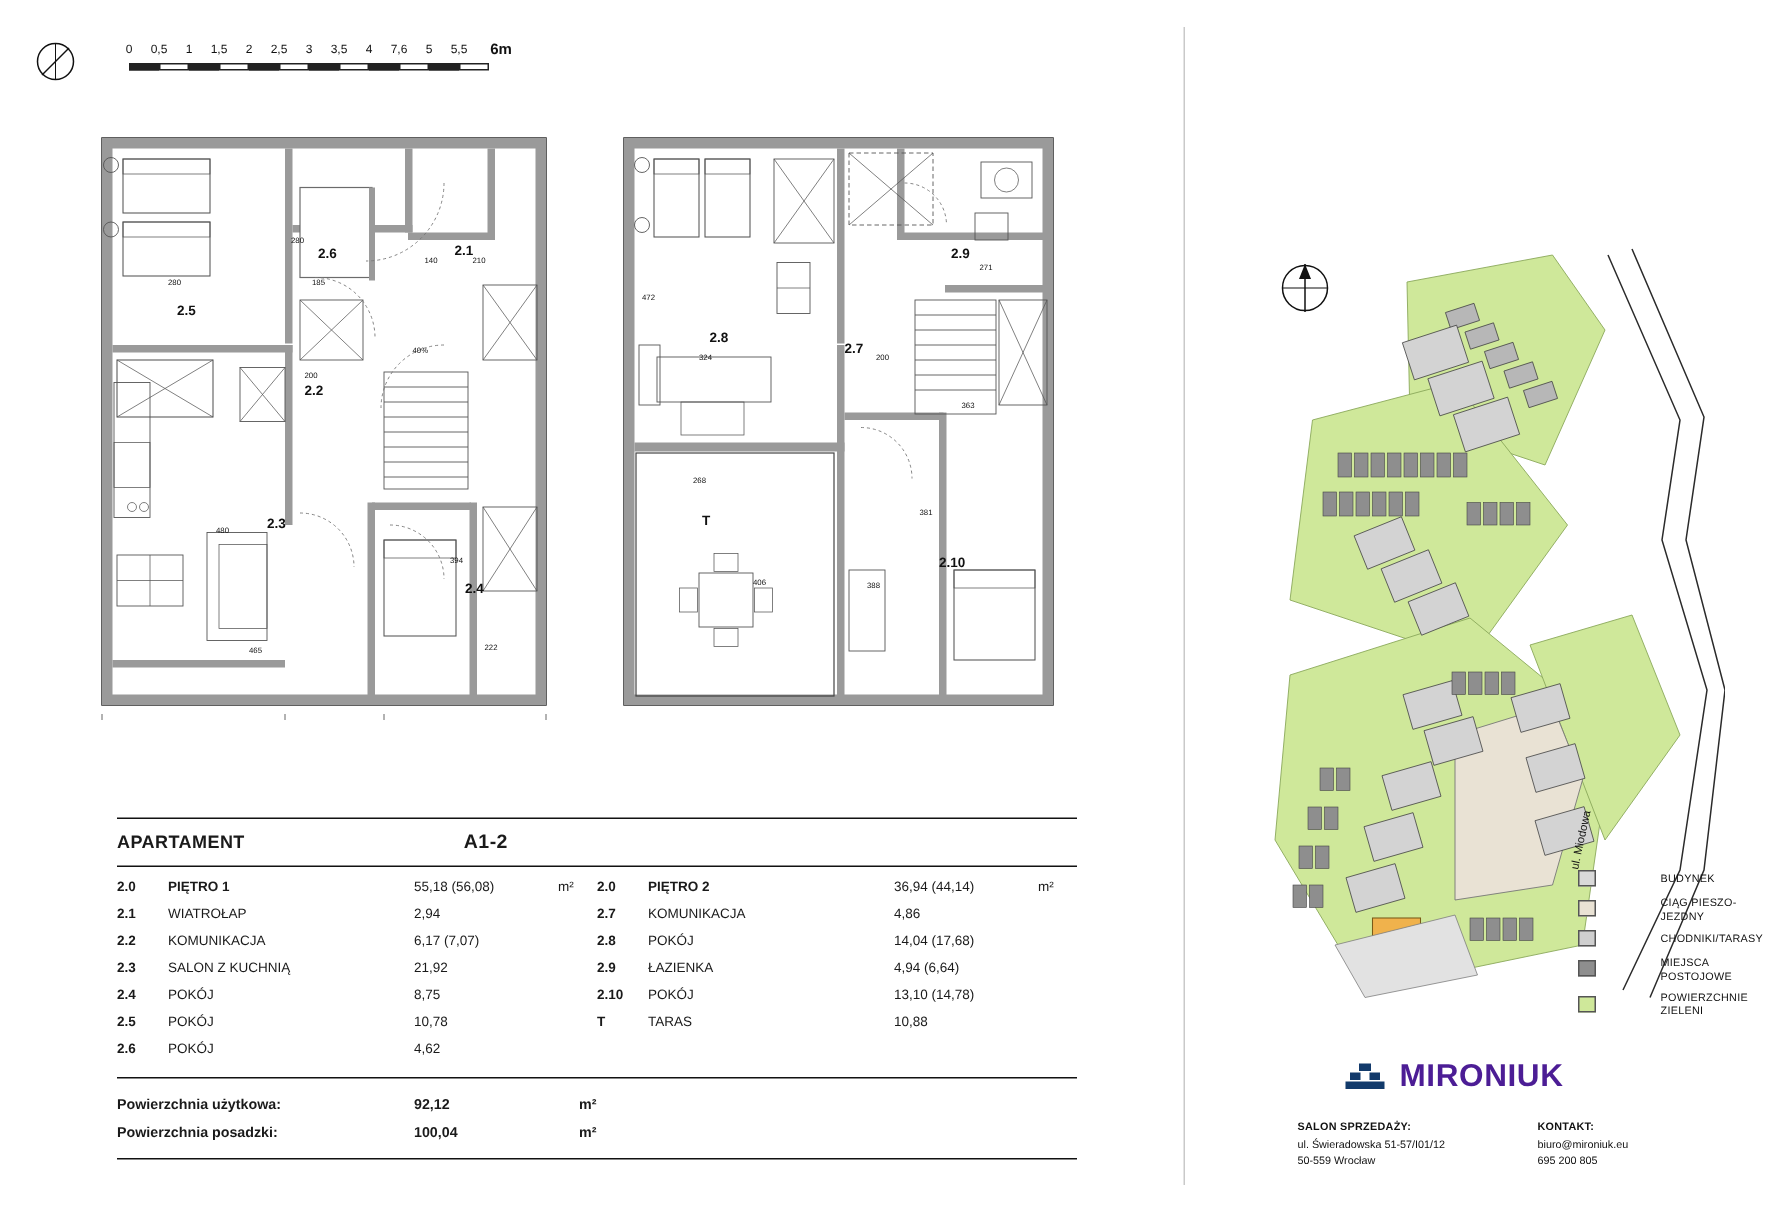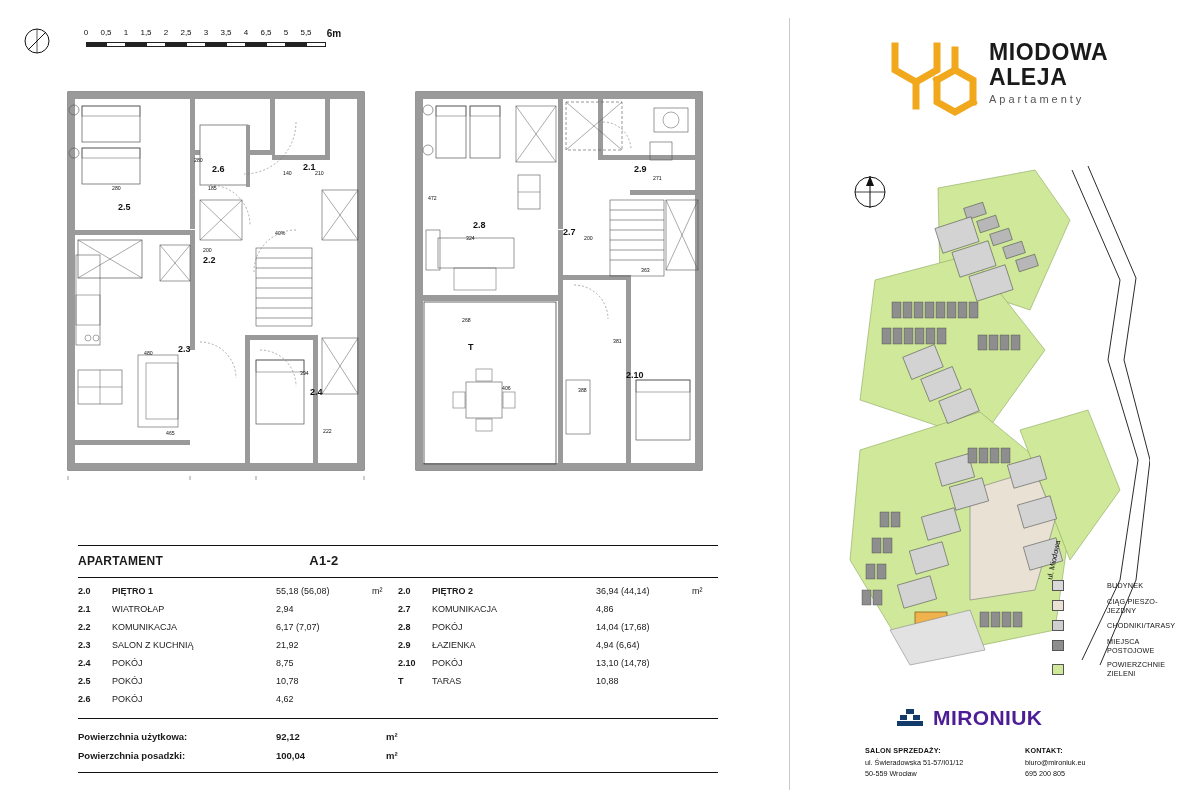--- a/index.html
+++ b/index.html
@@ -126,21 +126,21 @@
       </div>
       <div class="lab" style="left:8px">0</div>
       <div class="lab" style="left:28px">0,5</div>
       <div class="lab" style="left:48px">1</div>
       <div class="lab" style="left:68px">1,5</div>
       <div class="lab" style="left:88px">2</div>
       <div class="lab" style="left:108px">2,5</div>
       <div class="lab" style="left:128px">3</div>
       <div class="lab" style="left:148px">3,5</div>
       <div class="lab" style="left:168px">4</div>
-      <div class="lab" style="left:188px">6,5</div>
+      <div class="lab" style="left:188px">7,6</div>
       <div class="lab" style="left:208px">5</div>
       <div class="lab" style="left:228px">5,5</div>
       <div class="lab big" style="left:256px">6m</div>
     </div>
 
     <svg class="plan" style="left:60px; top:80px;" width="320" height="400" viewBox="0 0 320 400">
       <g stroke="#2b2b2b" fill="none">
 
         <rect x="8" y="12" width="296" height="378" fill="#ffffff" stroke="#2b2b2b" stroke-width="1"></rect>
 
@@ -440,37 +440,20 @@
           <span class="v">100,04</span>
           <span class="u">m²</span>
         </div>
       </div>
       <div class="tblbottom"></div>
     </div>
   </div>
 
   <div class="right">
 
-    <div class="logo">
-      <svg width="96" height="76" viewBox="0 0 96 76">
-        <g fill="none" stroke="#F2A81D" stroke-width="7" stroke-linecap="square">
-          <path d="M10 6 L10 30 L31 42"></path>
-          <path d="M52 6 L52 30 L31 42"></path>
-          <path d="M31 42 L31 66"></path>
-          <path d="M52 40 L70 30 L70 10"></path>
-          <path d="M70 30 L88 40 L88 62"></path>
-          <path d="M52 40 L52 62 L70 72 L88 62"></path>
-        </g>
-      </svg>
-      <div class="txt">
-        <div class="l1">MIODOWA</div>
-        <div class="l2">ALEJA</div>
-        <div class="l3">Apartamenty</div>
-      </div>
-    </div>
 
     <svg class="compass2" viewBox="0 0 40 40">
       <circle cx="20" cy="20" r="15" fill="none" stroke="#111" stroke-width="1"></circle>
       <line x1="20" y1="4" x2="20" y2="36" stroke="#111" stroke-width="1"></line>
       <line x1="5" y1="20" x2="35" y2="20" stroke="#111" stroke-width="0.8"></line>
       <path d="M20 4 L24 14 L16 14 Z" fill="#111"></path>
     </svg>
 
     <svg class="sitemap" viewBox="0 0 330 510">
 

